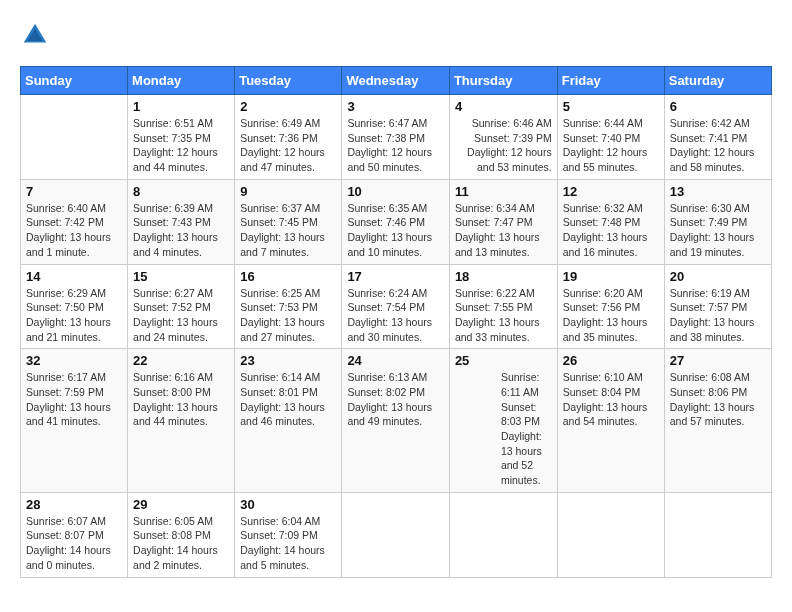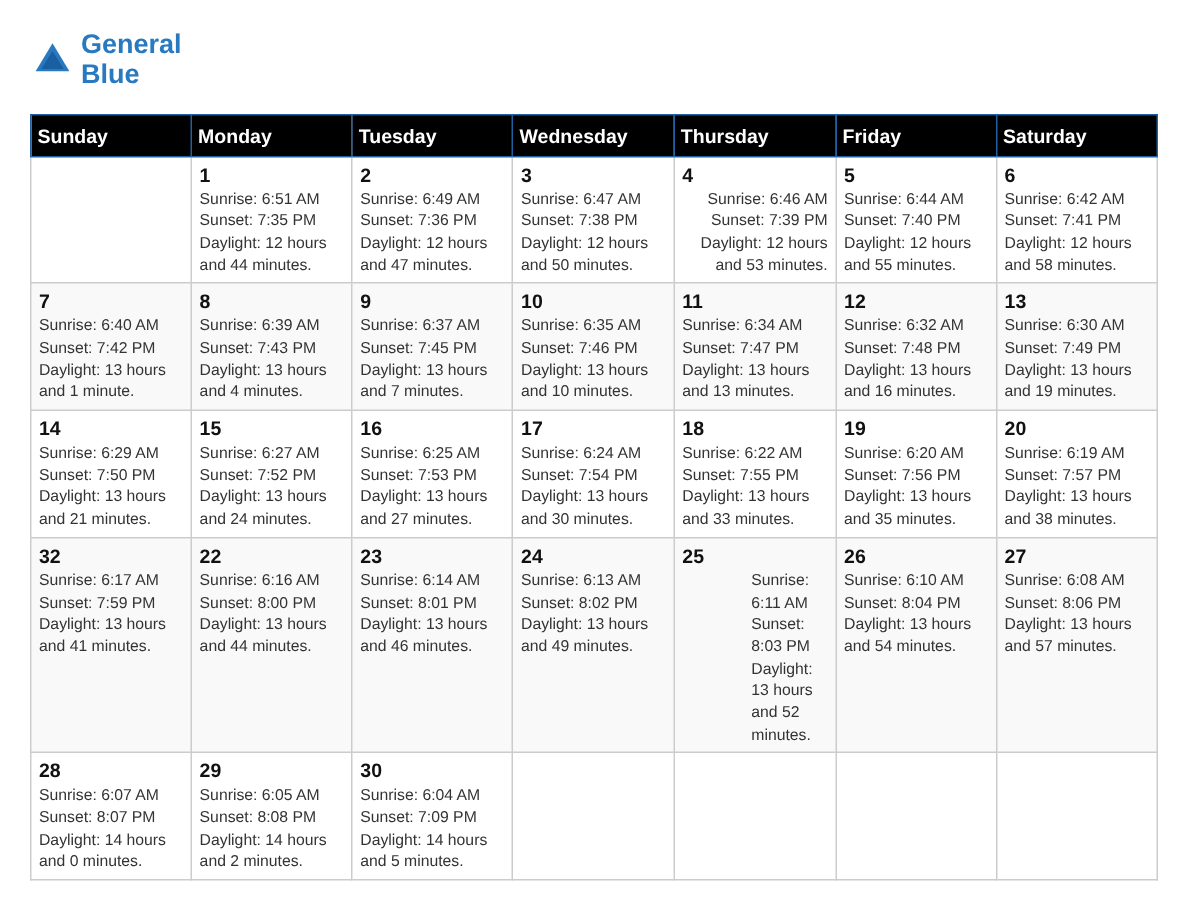--- a/index.html
+++ b/index.html
@@ -46,21 +46,21 @@
       font-size: 18px;
       color: #333;
       font-weight: normal;
     }
     table {
       width: 100%;
       border-collapse: collapse;
       font-size: 11px;
     }
     thead tr th {
-      background-color: #000000;
+      background-color: #3b82f6;
       color: #fff;
       padding: 6px 4px;
       text-align: left;
       font-size: 13px;
       font-weight: bold;
       border: 1px solid #2060a0;
     }
     tbody tr td {
       border: 1px solid #ccc;
       padding: 4px 5px;
@@ -92,24 +92,20 @@
   </style>
 </head>
 <body>
 
 <div class="header">
   <div class="logo">
     <svg class="logo-icon" viewBox="0 0 40 40">
       <polygon points="20,5 35,30 5,30" fill="#2979c0"></polygon>
       <polygon points="20,12 30,28 10,28" fill="#1a5fa0"></polygon>
     </svg>
-    <div class="logo-text">
-      <div><span>General</span></div>
-      <div style="color:#2979c0;">Blue</div>
-    </div>
   </div>
   <div class="title-block">
     <h1></h1>
     <h2></h2>
   </div>
 </div>
 
 <table>
   <thead>
     <tr>

